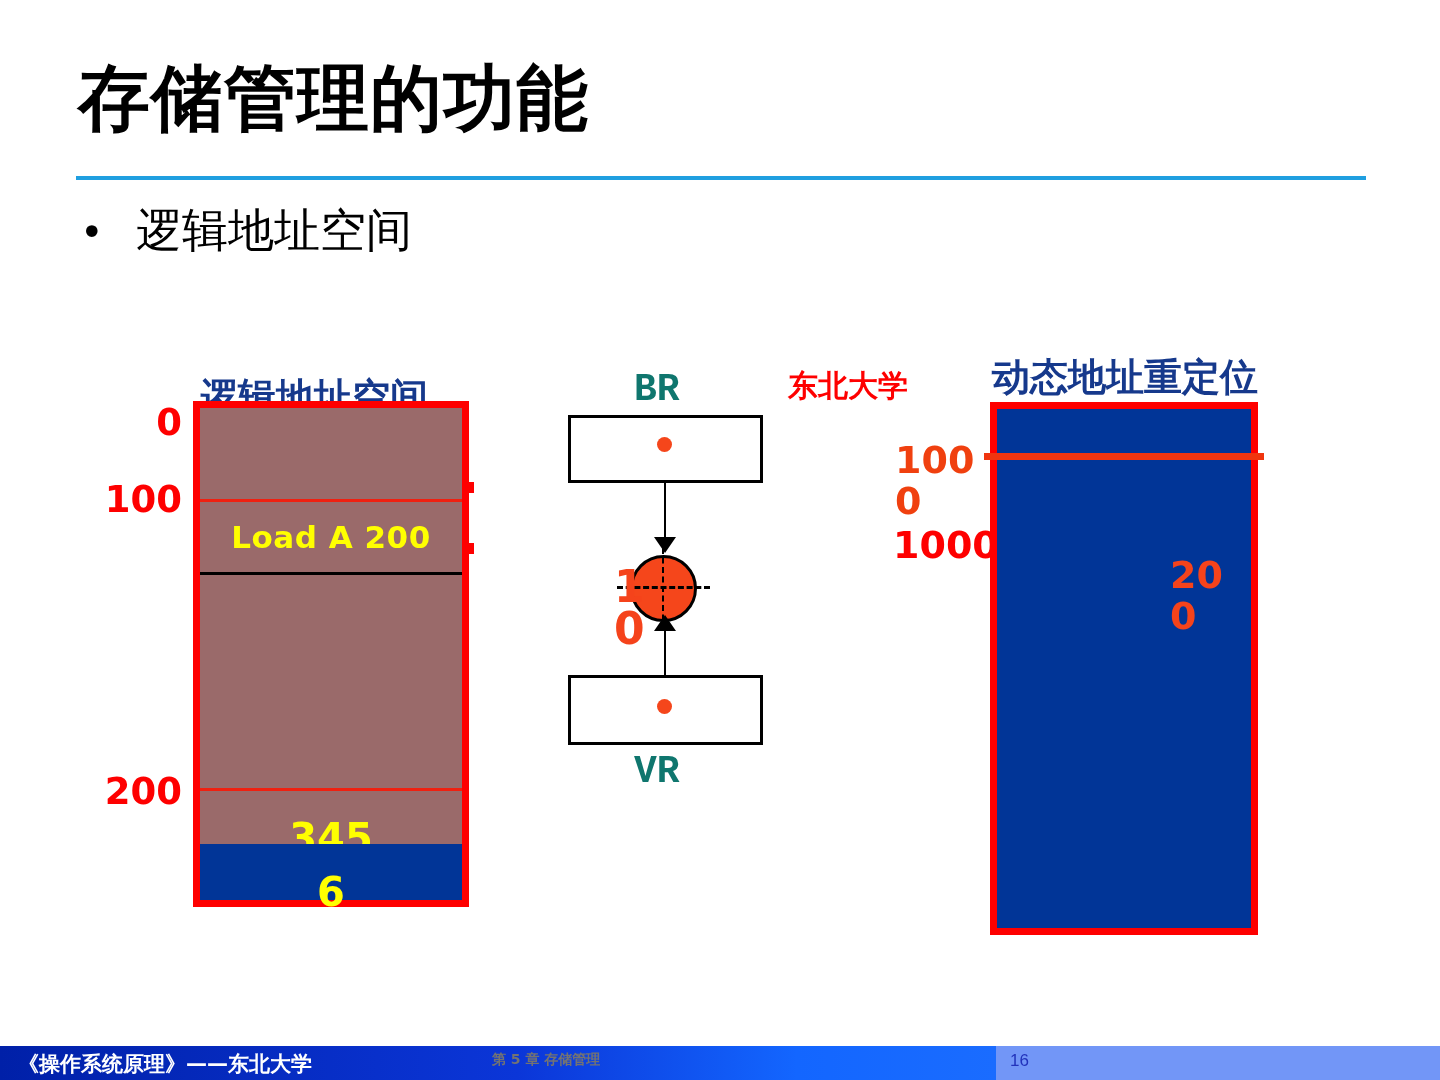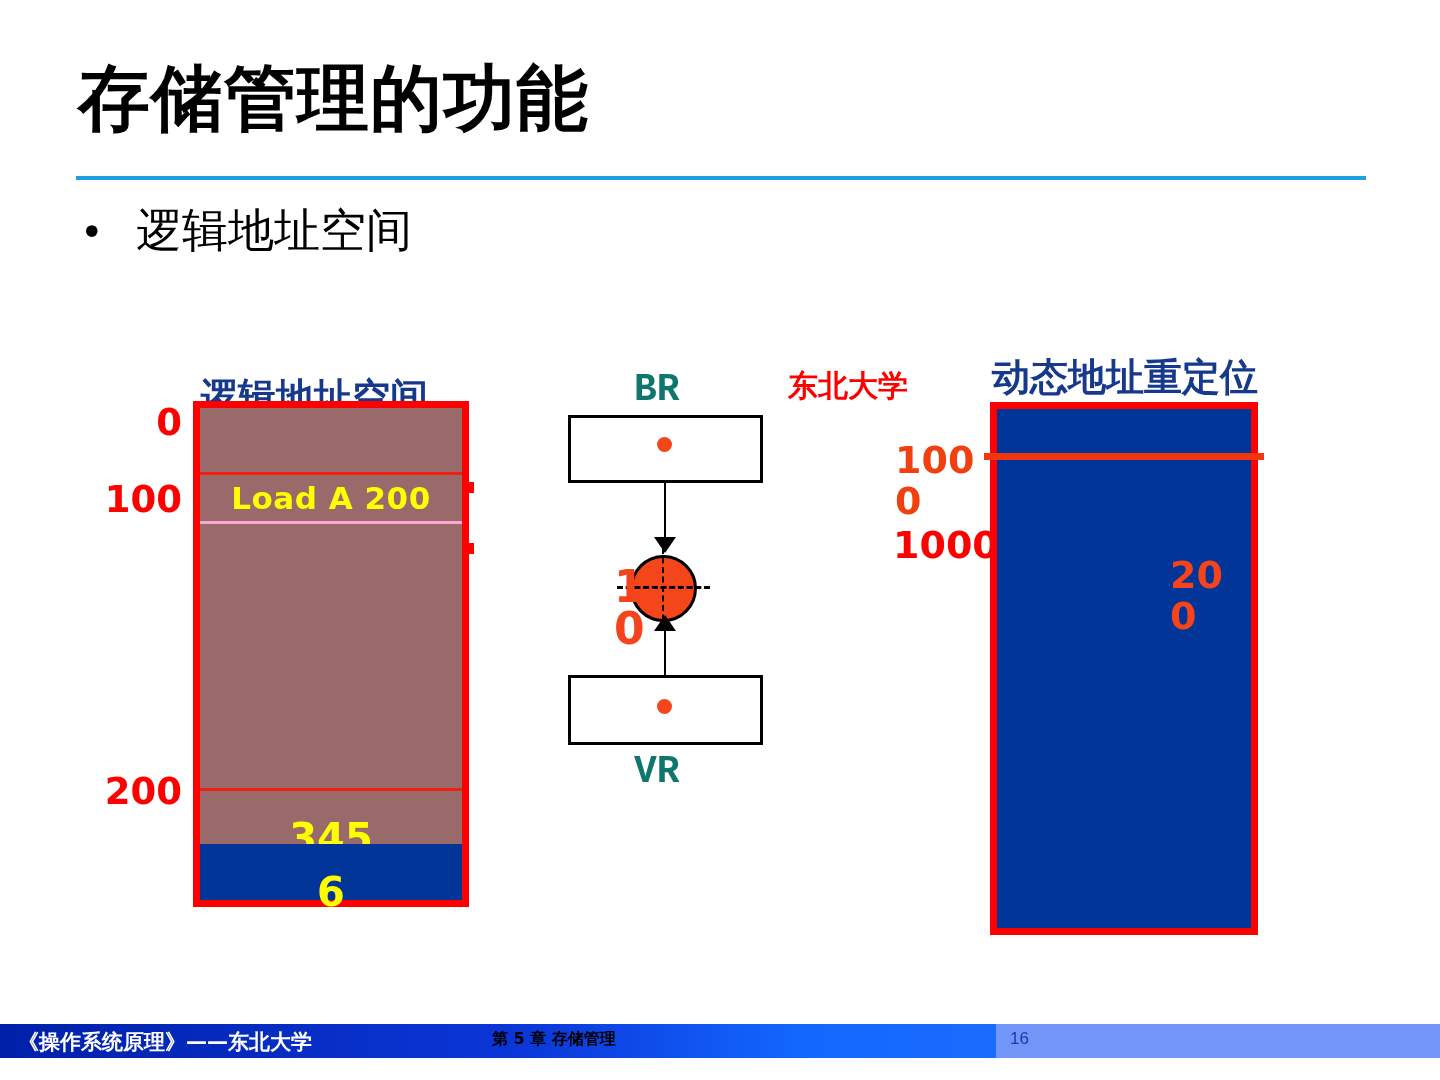--- a/index.html
+++ b/index.html
@@ -94,21 +94,21 @@
   .lg-cell {
     position: absolute;
     left: 0;
     width: 100%;
     box-sizing: border-box;
     display: flex;
     align-items: center;
     justify-content: center;
   }
   #lg-cell-0   { top: 0px;   height: 78px; }
-  #lg-cell-100 { top: 64px;  height: 52px;  border-top: 3px solid #f02010; border-bottom: 3px solid #f9a8d4; }
+  #lg-cell-100 { top: 91px;  height: 76px;  border-top: 3px solid #f02010; border-bottom: 3px solid #000000; }
   #lg-cell-mid { top: 142px; height: 238px; }
   #lg-cell-200 { top: 380px; height: 56px;  border-top: 3px solid #f02010; }
   #lg-cell-blue{ top: 436px; height: 56px;  background: #013597; }
 
   .code-text {
     font-size: 31px;
     font-weight: bold;
     color: #ffff00;
     letter-spacing: 0.5px;
     white-space: nowrap;
@@ -318,21 +318,21 @@
     font-weight: bold;
     color: #fe0000;
     white-space: nowrap;
     font-family: "DejaVu Sans", "Liberation Sans", sans-serif;
   }
 
   
   #footer {
     position: absolute;
     left: 0;
-    top: 1024px;
+    top: 1046px;
     width: 1400px;
     height: 34px;
   }
   #footer-band-left {
     position: absolute;
     left: 0; top: 0;
     width: 996px;
     height: 34px;
     background: linear-gradient(to right, #0020a8 0%, #0b36d8 52%, #1366ff 80%, #1a6cff 100%);
   }
@@ -350,23 +350,23 @@
     font-size: 21px;
     font-weight: bold;
     color: #ffffff;
     white-space: nowrap;
     font-family: "DejaVu Sans", "Liberation Sans", sans-serif;
   }
   #footer-center-text {
     position: absolute;
     left: 492px;
     top: 5px;
-    font-size: 16px;
-    font-weight: bold;
-    color: #000000;
+    font-size: 14px;
+    font-weight: bold;
+    color: #737373;
     white-space: nowrap;
     font-family: "DejaVu Sans", "Liberation Sans", sans-serif;
   }
   #footer-page-number {
     position: absolute;
     left: 1010px;
     top: 5px;
     font-size: 17px;
     color: #2233bb;
     white-space: nowrap;

